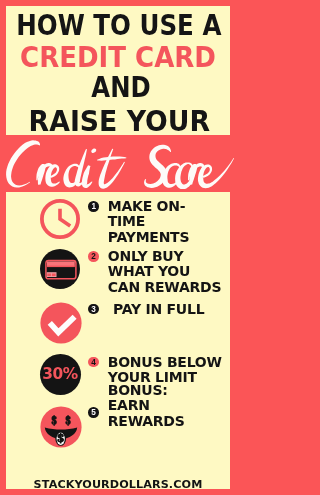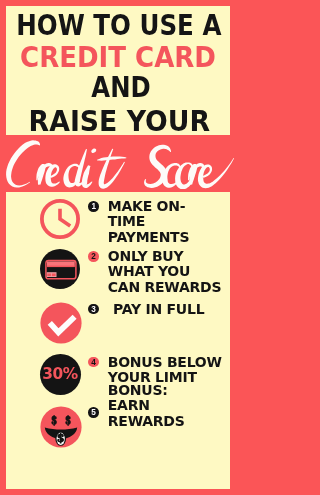--- a/index.html
+++ b/index.html
@@ -129,13 +129,14 @@
   <path d="M19.9 26.6h1.5v1.2c1.5.1 2.4.8 2.4 1.9 0 .8-.5 1.3-1.3 1.3-.6 0-1.1-.4-1.1-1.0 0-.3.1-.5.4-.7-.1-.1-.3-.1-.4-.1v2.0c1.7.5 2.6 1.1 2.6 2.6 0 1.5-1.0 2.4-2.6 2.6v1.1h-1.5v-1.1c-1.7-.2-2.7-1.0-2.7-2.1 0-.8.5-1.3 1.3-1.3.7 0 1.2.4 1.2 1.0 0 .4-.2.6-.6.8.2.1.5.2.8.2v-2.4c-1.6-.4-2.5-1.1-2.5-2.4 0-1.4 1.0-2.2 2.5-2.4z" fill="#141414"></path>
     </svg>
     <div class="badge" style="left:88.3px;top:406.9px;background:#141414">
         <b style="color:#fdfdfd">5</b>
       </div>
     <div class="lbl" style="left:107.8px;top:383px">BONUS:
 EARN
 REWARDS</div>
   </div>
 
+  <div class="footer" style="top:478px">STACKYOURDOLLARS.COM</div>
 </div>
 
 </body></html>

